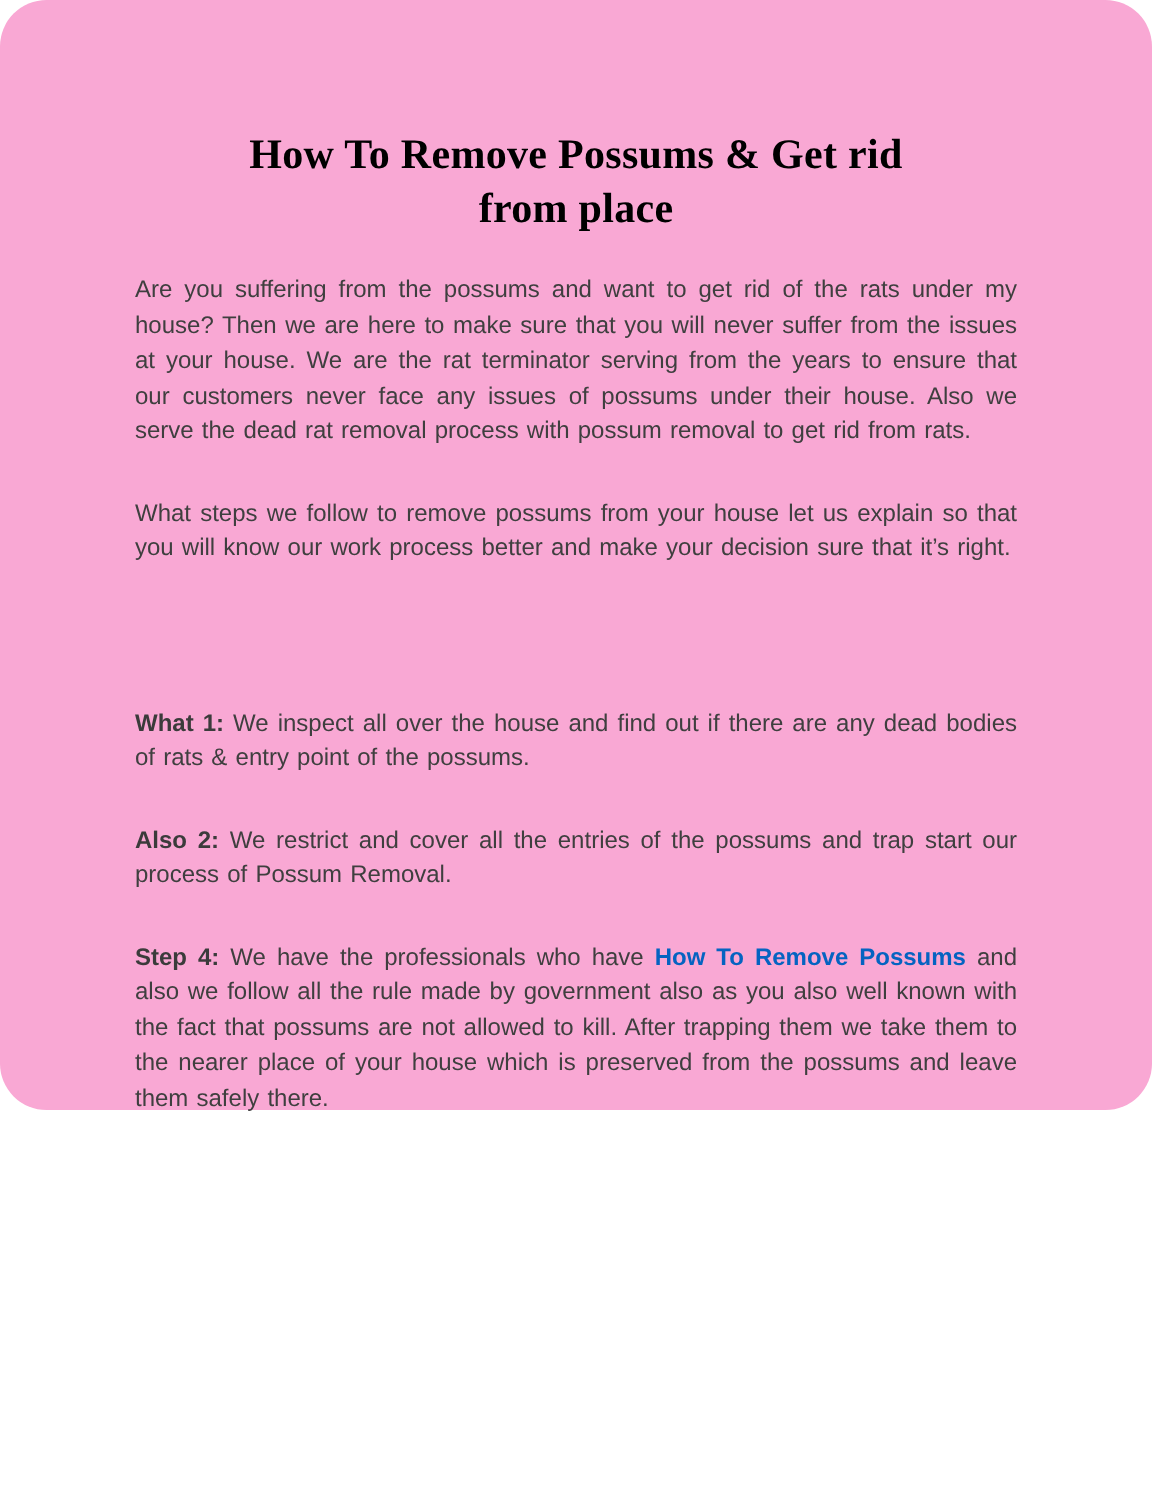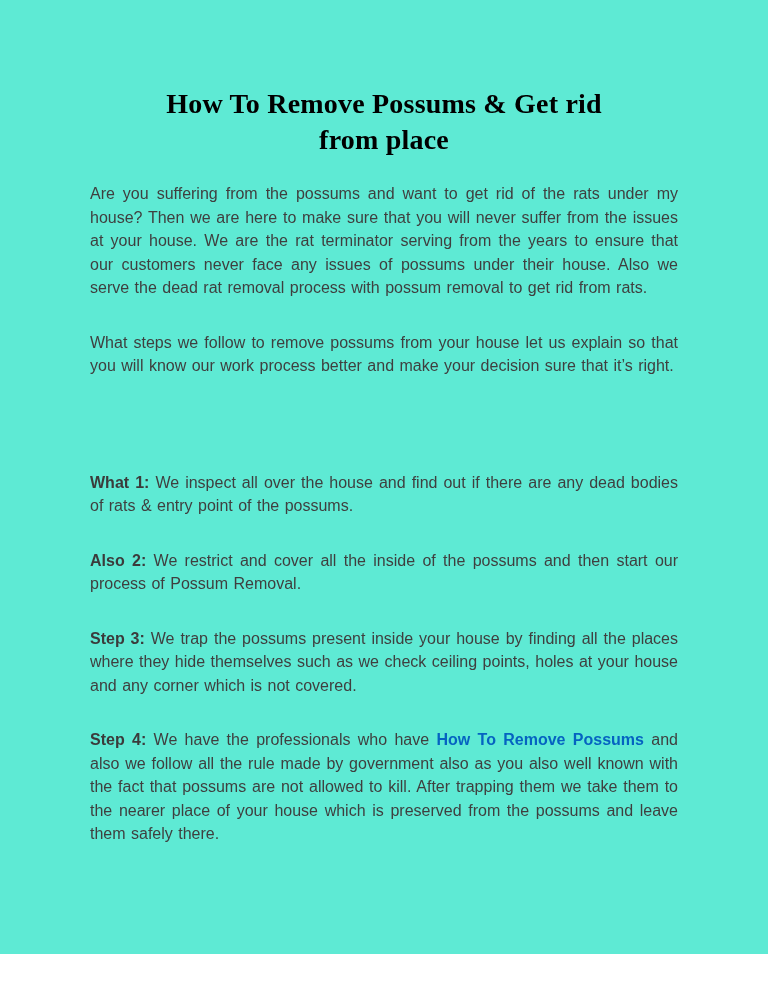--- a/index.html
+++ b/index.html
@@ -10,23 +10,24 @@
   body {
     width: 768px;
     height: 994px;
     font-family: "Liberation Sans", sans-serif;
     color: #3f3f3f;
     overflow: hidden;
   }
   .page {
     box-sizing: border-box;
     width: 768px;
-    height: 954px;
+    height: 740px;
     padding: 86px 90px 40px 90px;
-    background: #5eead4;
+    background: #f9a8d4;
+    border-radius: 31px;
   }
   h1.doc-title {
     font-family: "Liberation Serif", "DejaVu Serif", serif;
     font-weight: bold;
     color: #000000;
     font-size: 28px;
     line-height: 36px;
     text-align: center;
     margin: 0 0 24px 0;
     letter-spacing: 0.2px;
@@ -64,27 +65,23 @@
 
   <div class="section-gap"></div>
 
   <p class="body-text">
     <span class="step-label">What 1:</span>
     <span>We inspect all over the house and find out if there are any dead bodies of rats &amp; entry point of the possums.</span>
   </p>
 
   <p class="body-text">
     <span class="step-label">Also 2:</span>
-    <span>We restrict and cover all the inside of the possums and then start our process of Possum Removal.</span>
+    <span>We restrict and cover all the entries of the possums and trap start our process of Possum Removal.</span>
   </p>
 
-  <p class="body-text">
-    <span class="step-label">Step 3:</span>
-    <span>We trap the possums present inside your house by finding all the places where they hide themselves such as we check ceiling points, holes at your house and any corner which is not covered.</span>
-  </p>
 
   <p class="body-text">
     <span class="step-label">Step 4:</span>
     <span>We have the professionals who have</span>
     <a class="doc-link">How To Remove Possums</a>
     <span>and also we follow all the rule made by government also as you also well known with the fact that possums are not allowed to kill. After trapping them we take them to the nearer place of your house which is preserved from the possums and leave them safely there.</span>
   </p>
 
 </div>
 

